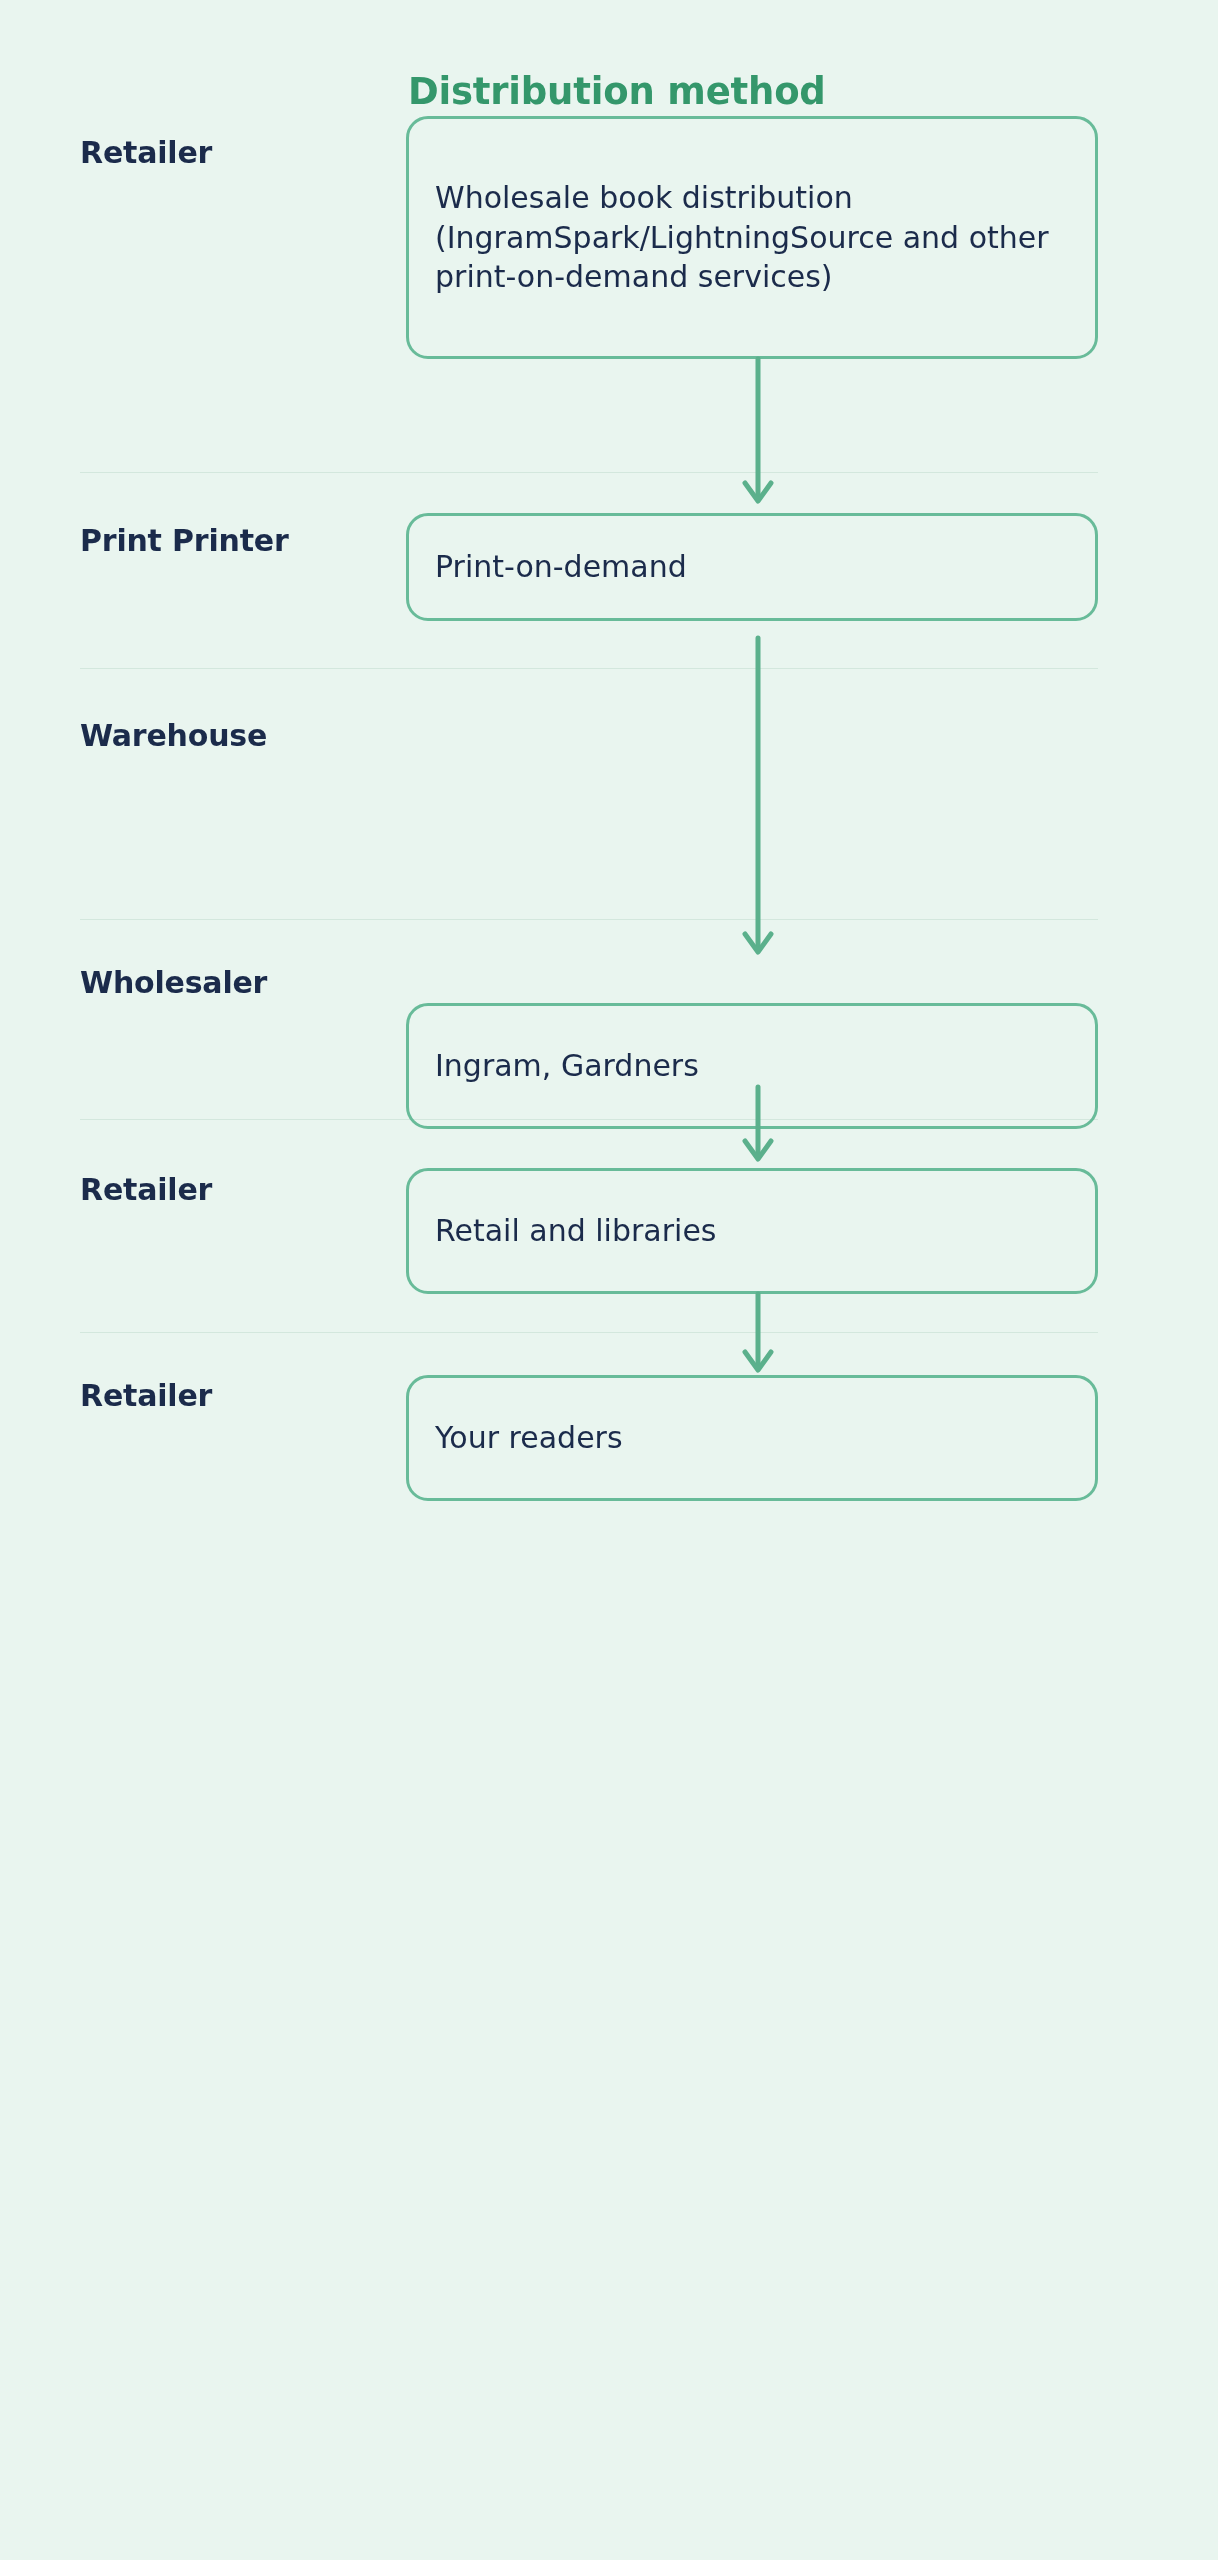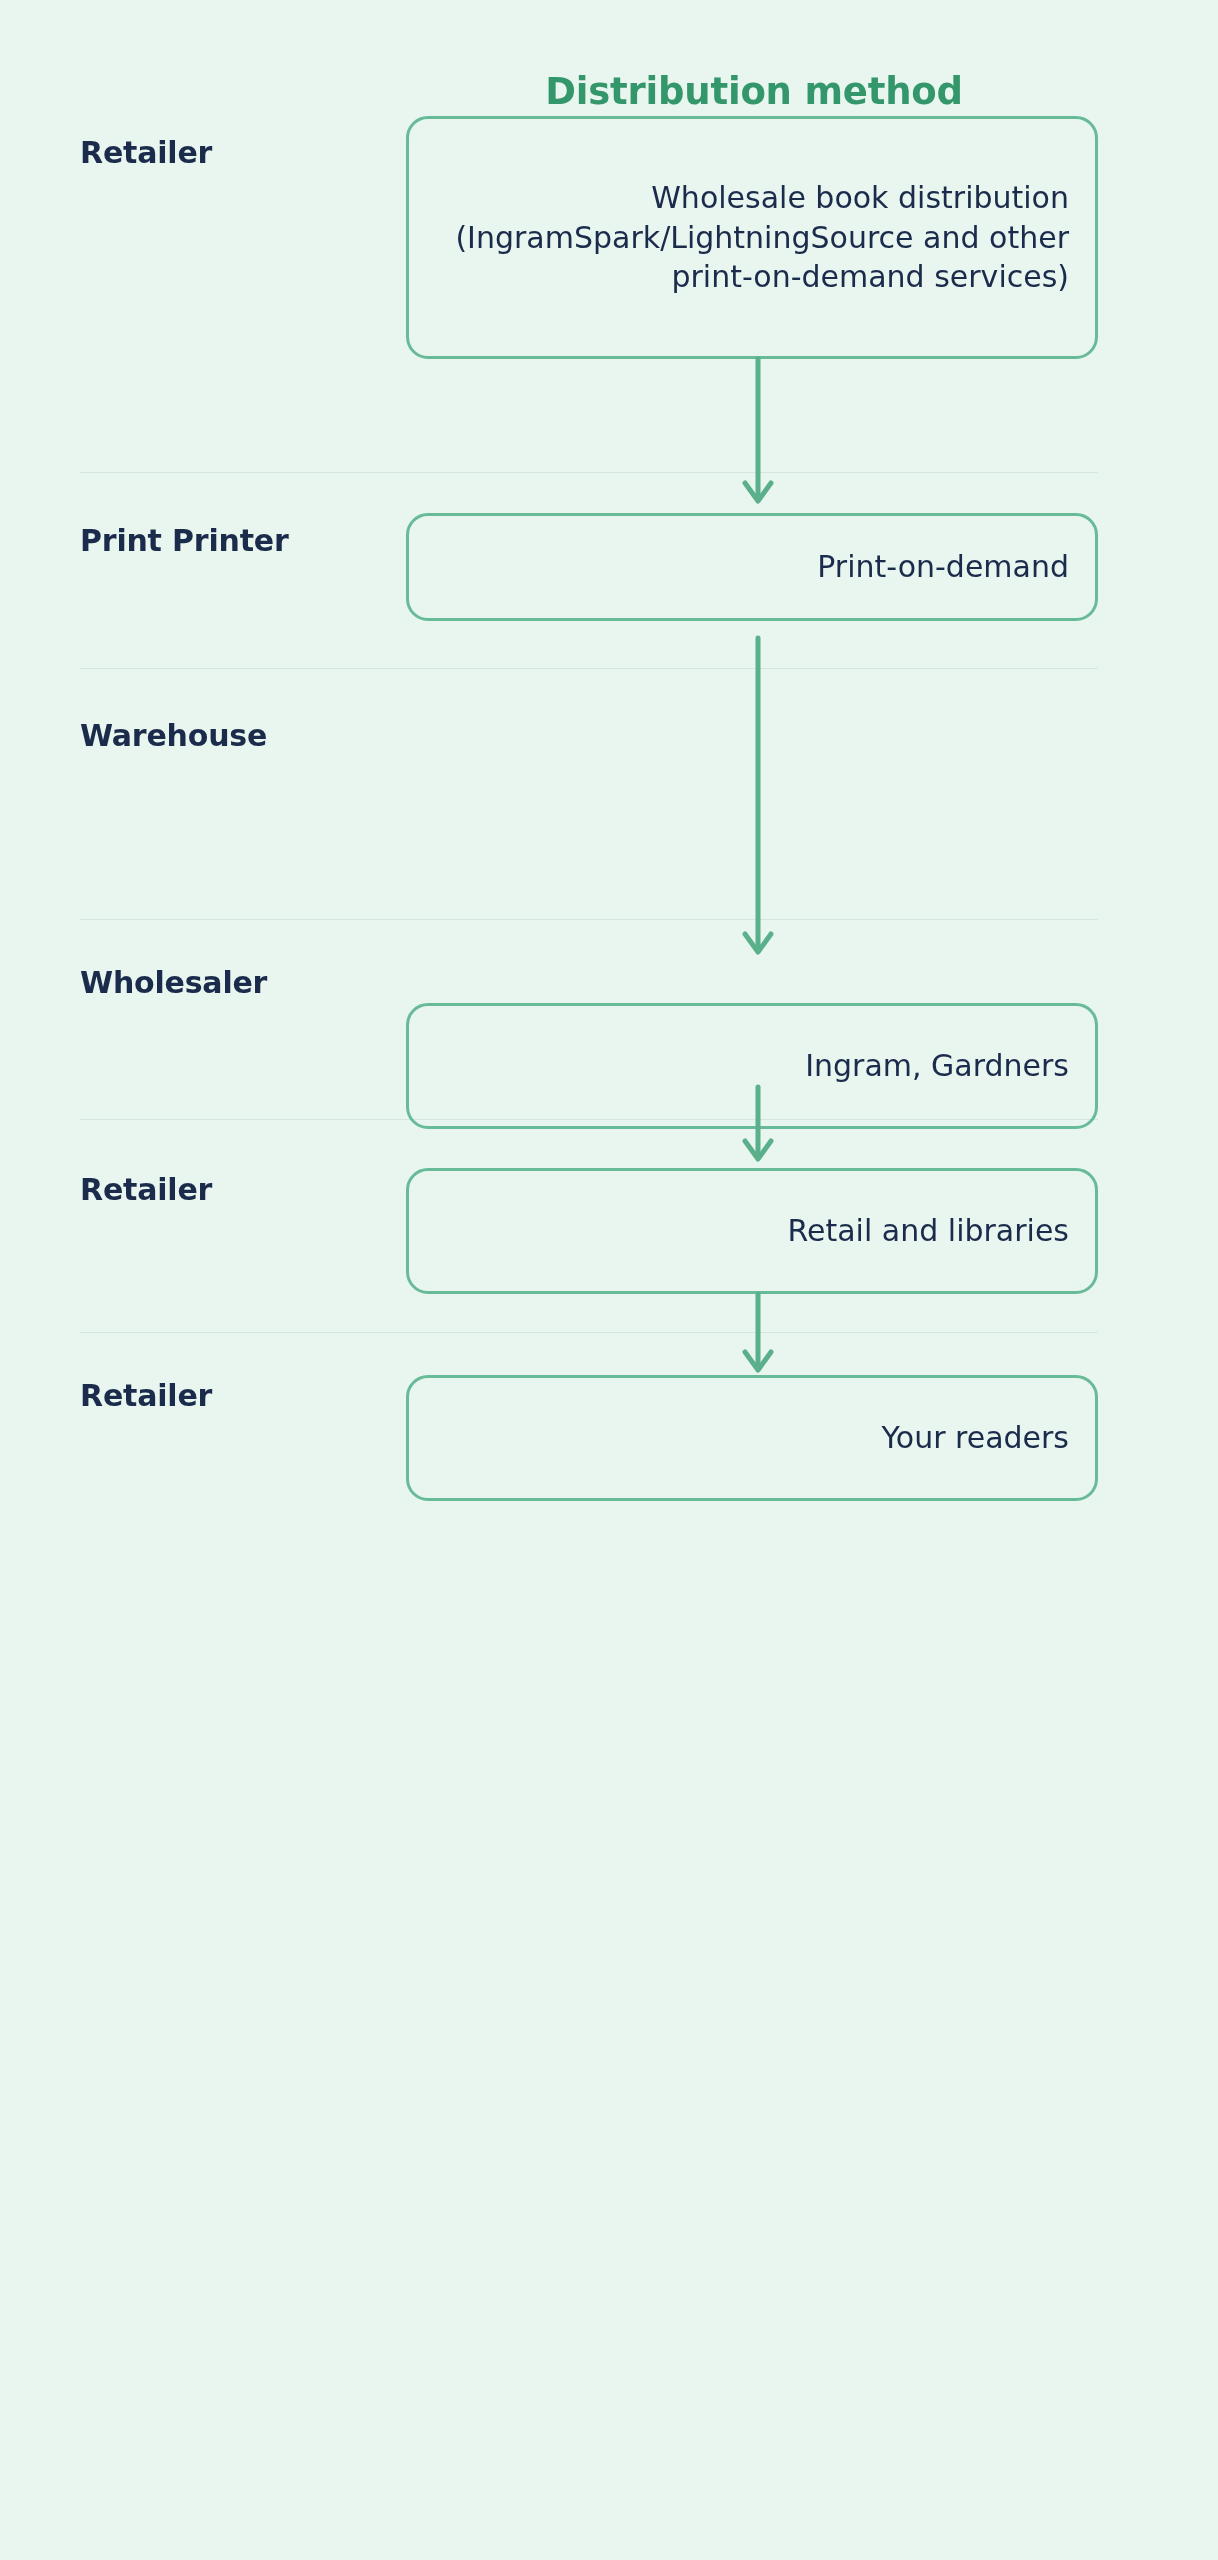--- a/index.html
+++ b/index.html
@@ -20,21 +20,20 @@
     width: 1218px;
     height: 2560px;
   }
 
   
   .chart-title {
     position: absolute;
     left: 408px;
     top: 72px;
     width: 692px;
-    text-align: center;
     font-size: 37px;
     font-weight: 700;
     color: #34976b;
     letter-spacing: -0.2px;
     line-height: 1.1;
   }
 
   
   .divider {
     position: absolute;
@@ -61,21 +60,21 @@
     position: absolute;
     left: 406px;
     width: 692px;
     box-sizing: border-box;
     border: 3px solid #68bb99;
     border-radius: 22px;
     background: transparent;
     display: flex;
     align-items: center;
     justify-content: center;
-    text-align: right;
+    text-align: left;
     color: #1b2b4b;
     font-size: 30px;
     font-weight: 400;
     line-height: 1.33;
     padding: 14px 26px;
   }
   .node-box .node-text {
     width: 100%;
     display: block;
   }

